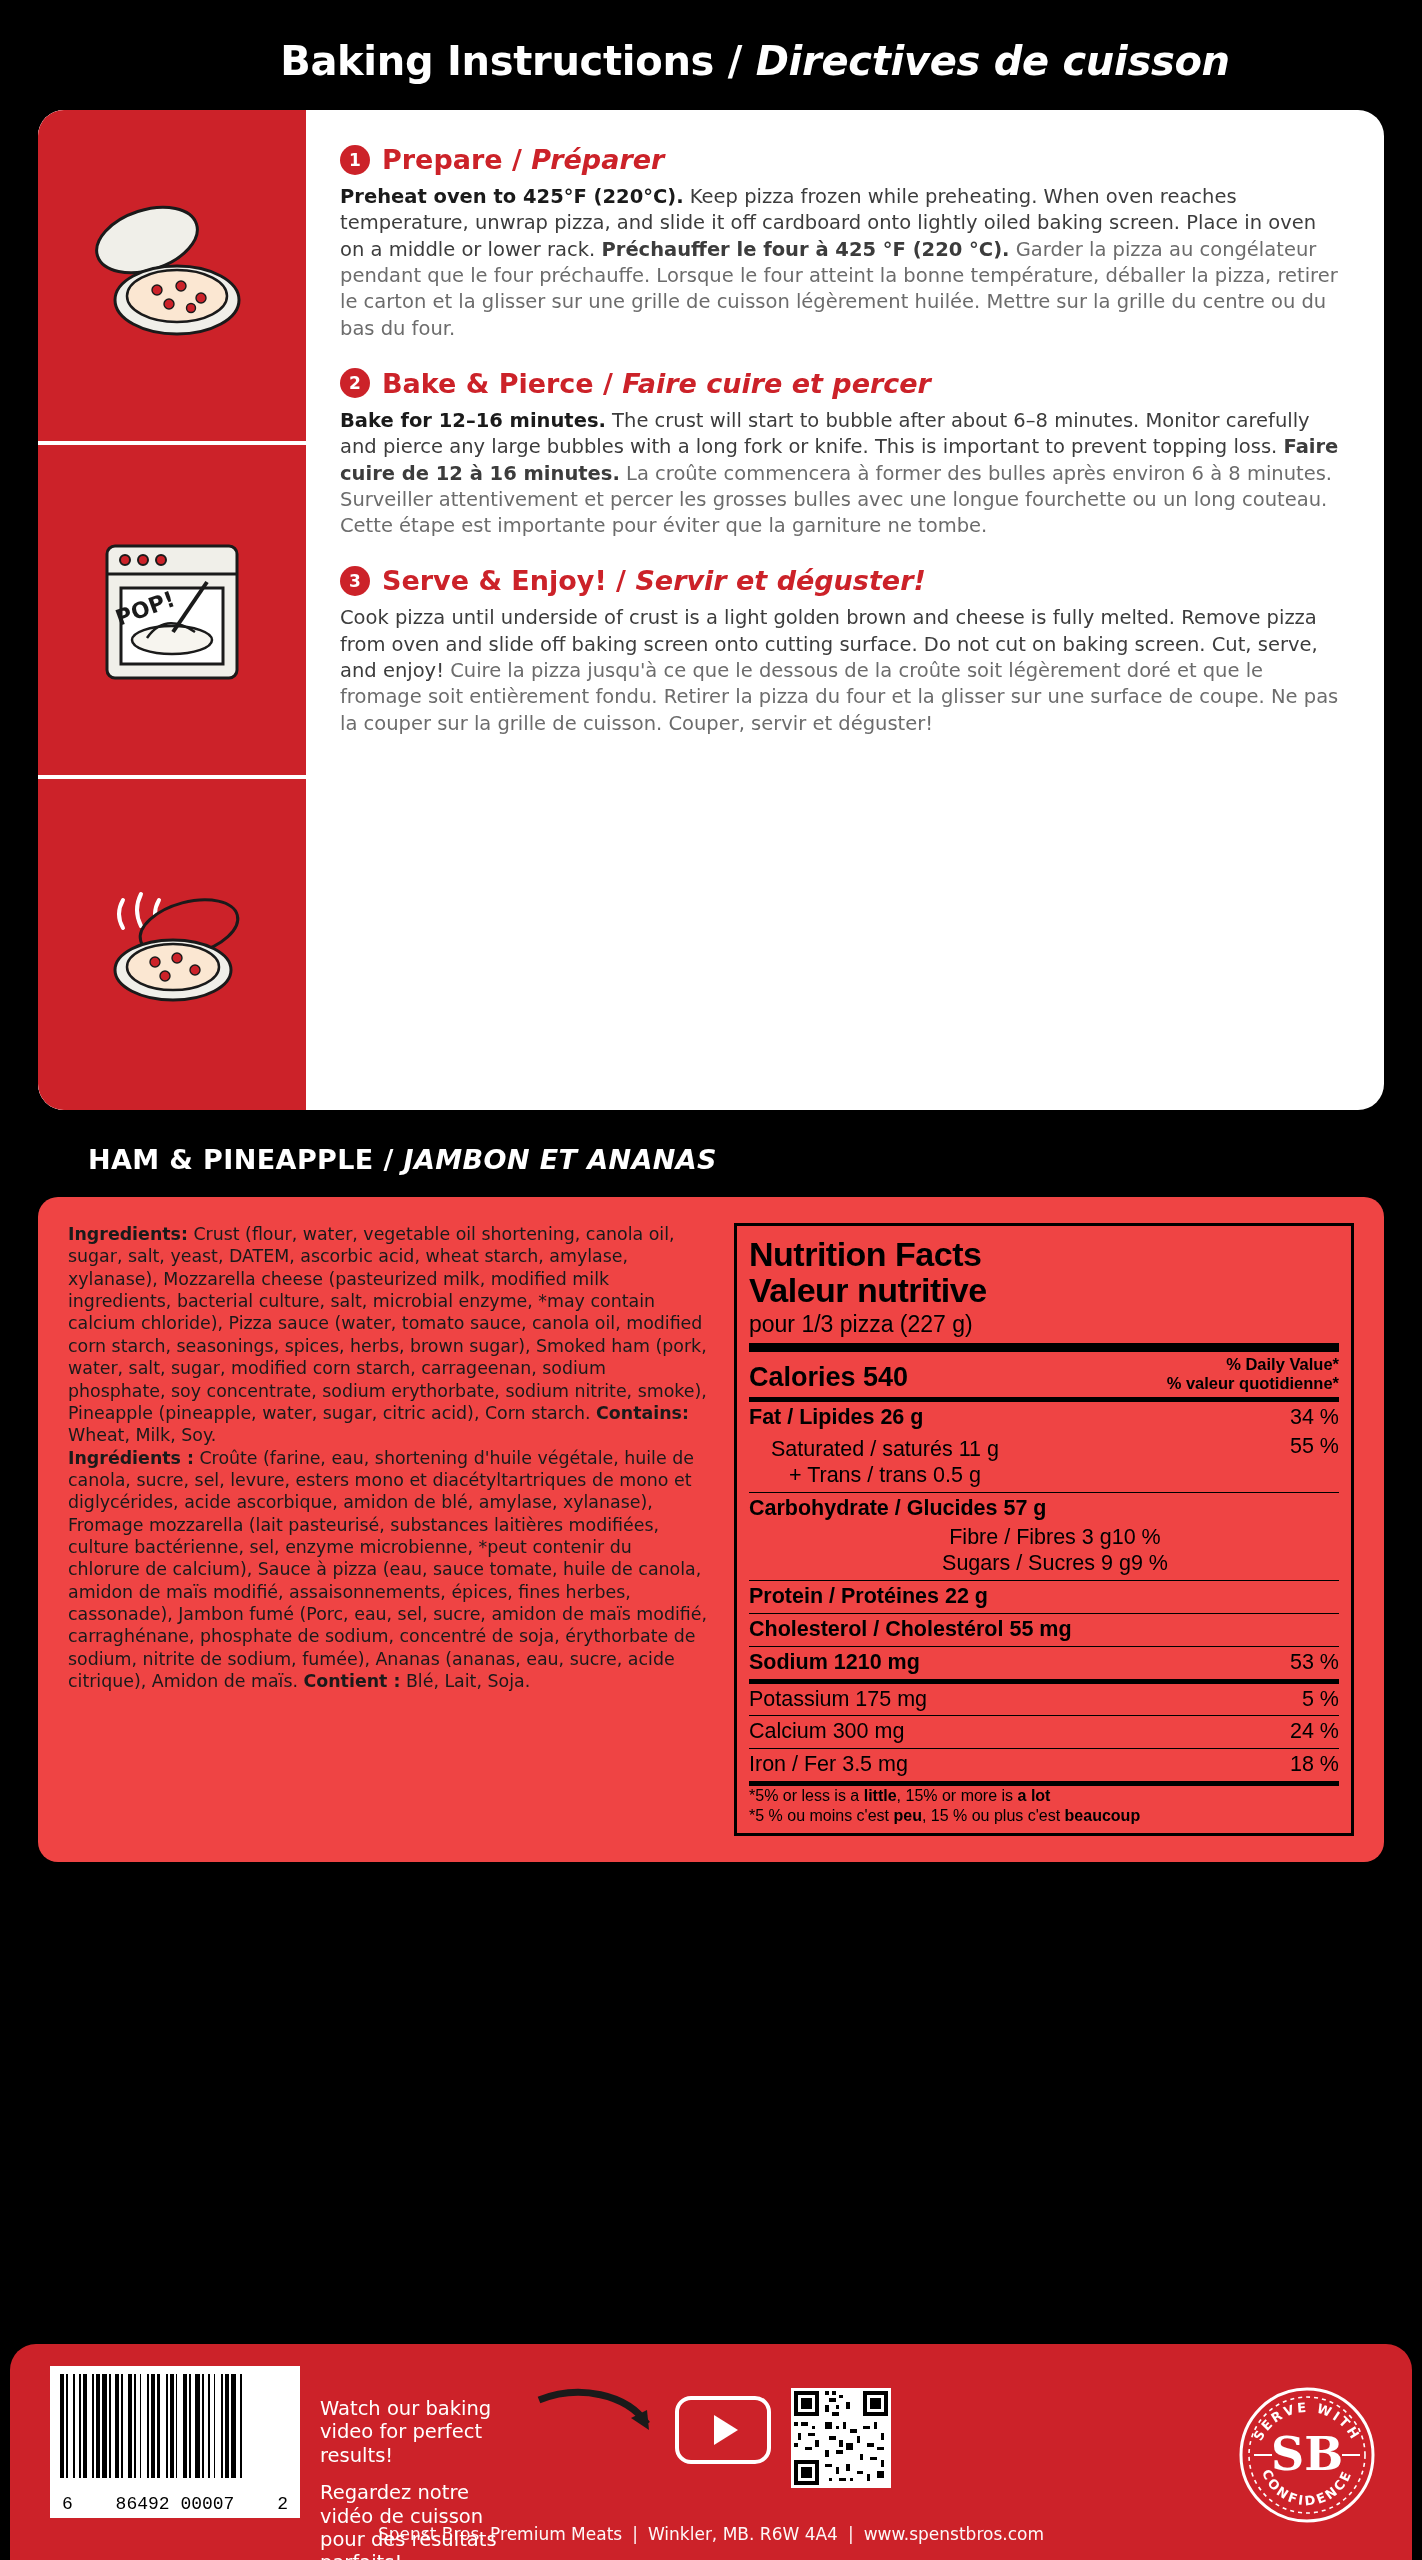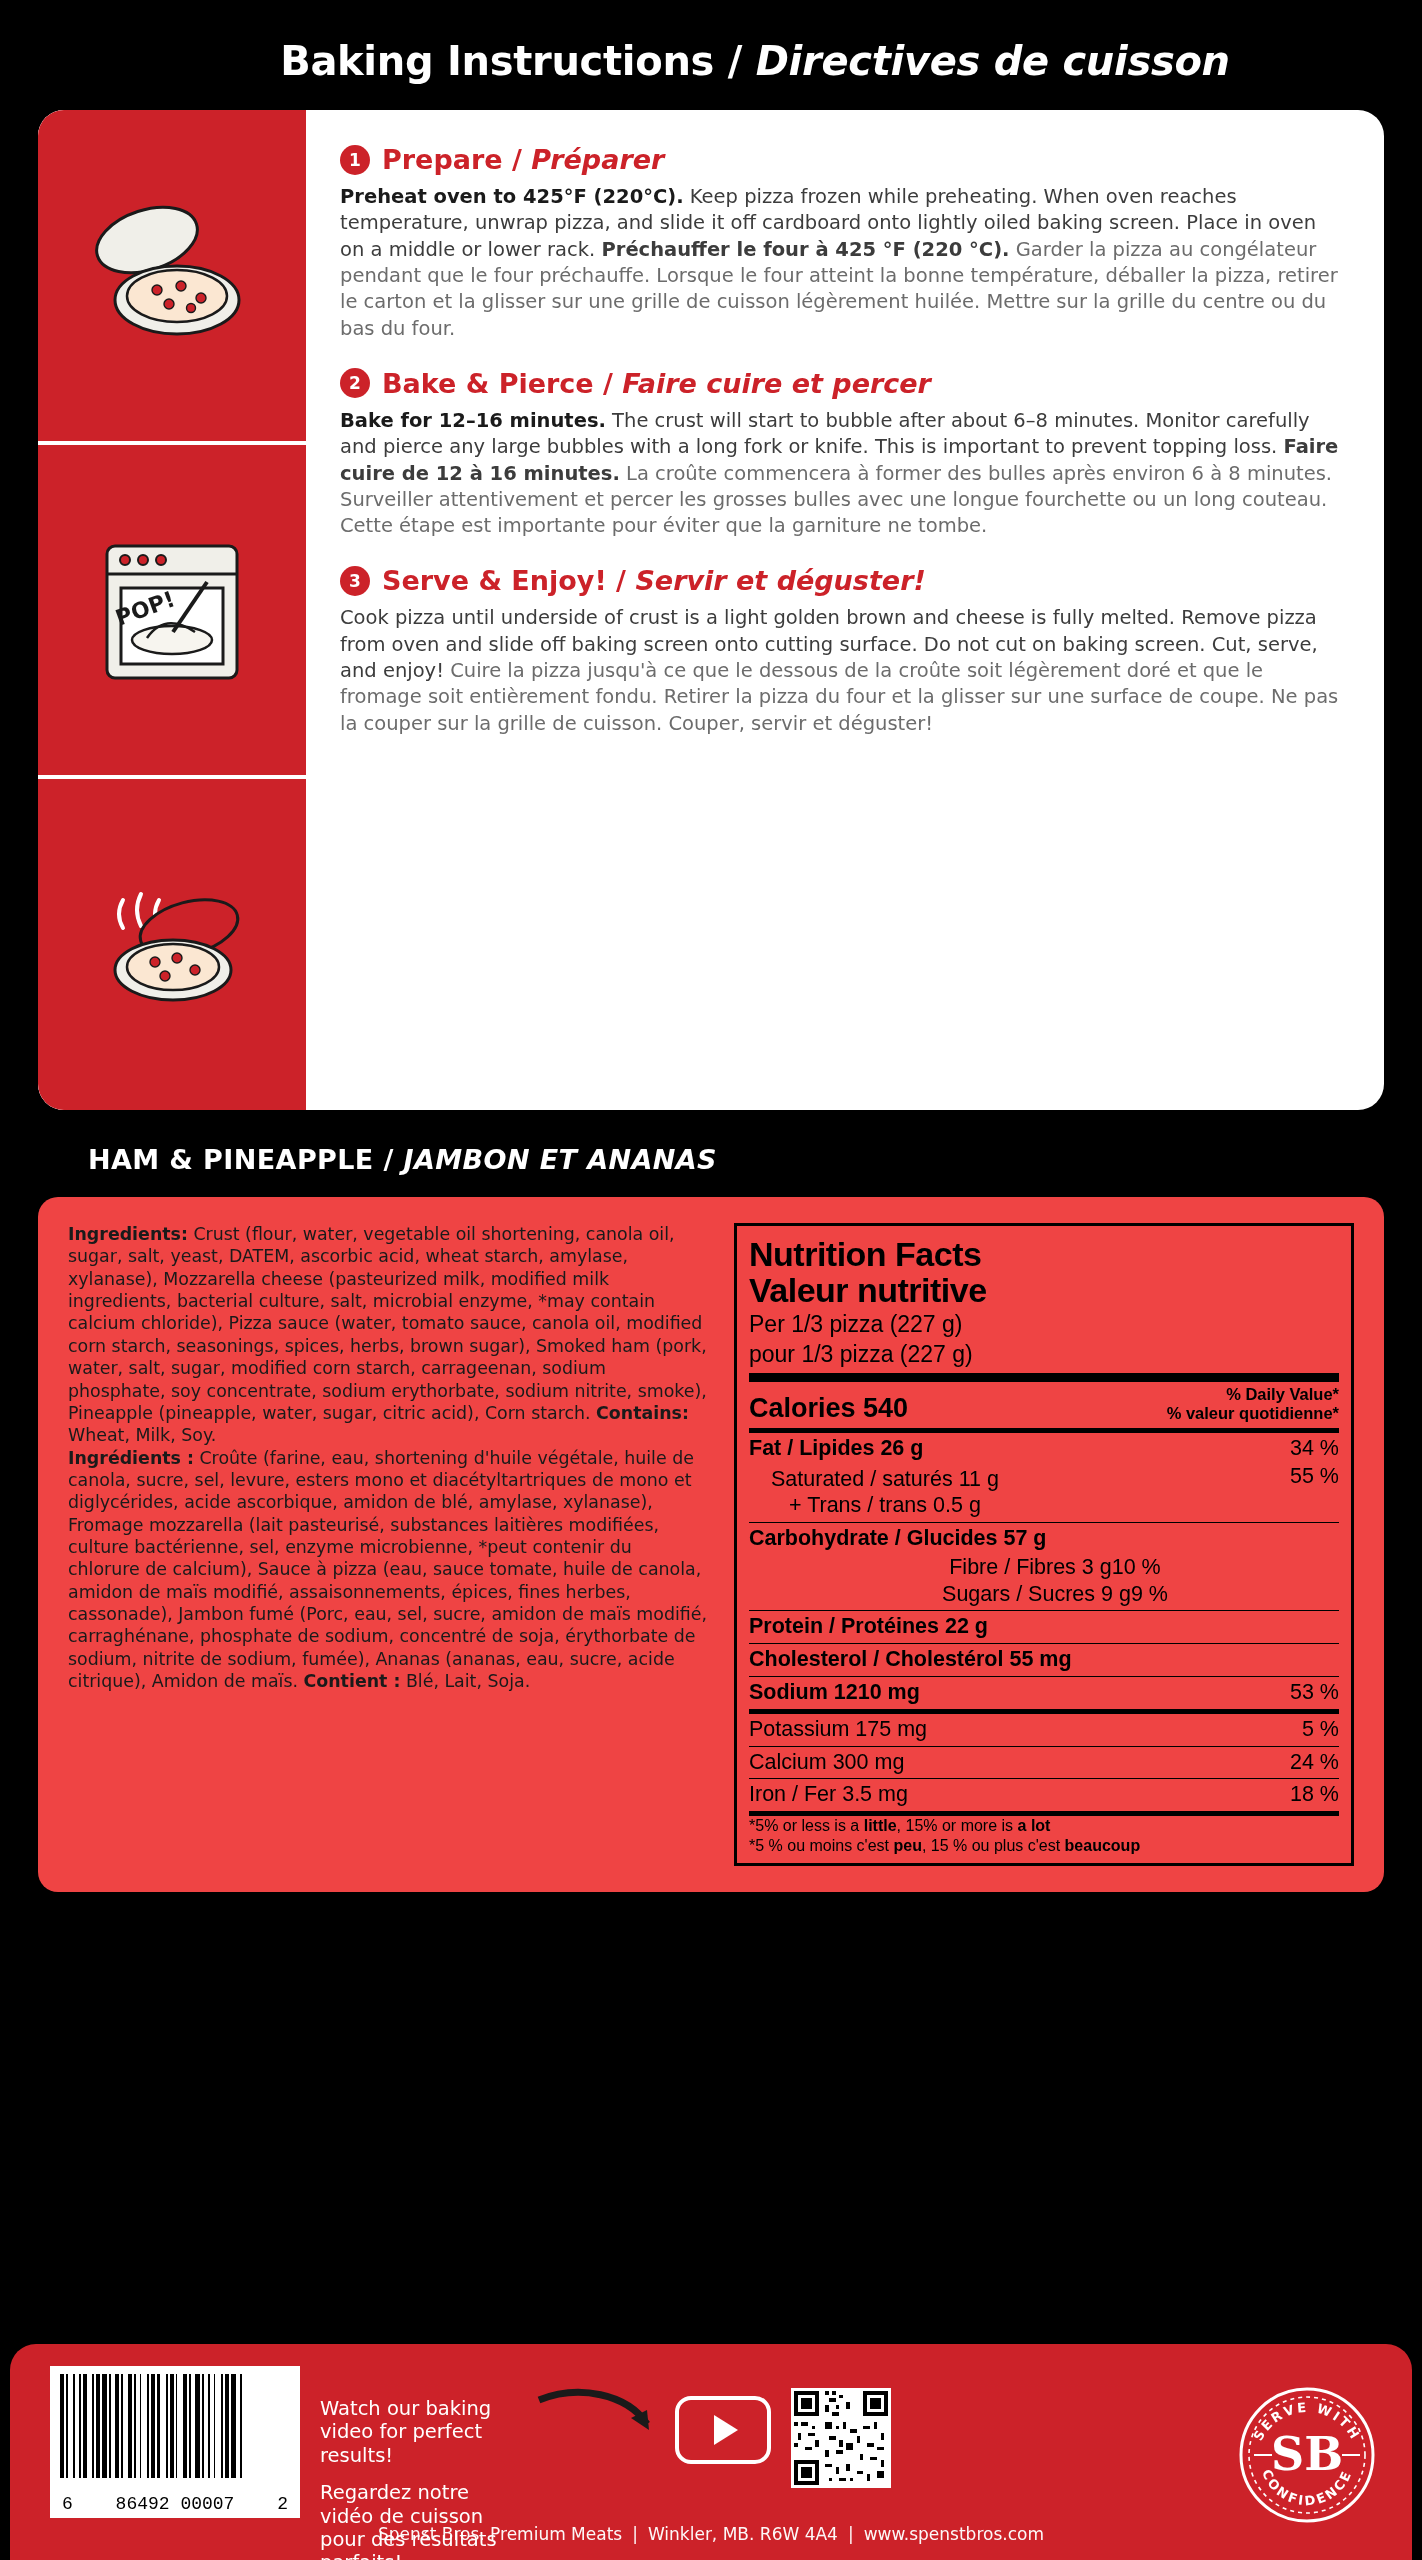--- a/index.html
+++ b/index.html
@@ -352,21 +352,20 @@
       <b>Ingredients:</b><span> Crust (flour, water, vegetable oil shortening, canola oil, sugar, salt, yeast, DATEM, ascorbic acid, wheat starch, amylase, xylanase), Mozzarella cheese (pasteurized milk, modified milk ingredients, bacterial culture, salt, microbial enzyme, *may contain calcium chloride), Pizza sauce (water, tomato sauce, canola oil, modified corn starch, seasonings, spices, herbs, brown sugar), Smoked ham (pork, water, salt, sugar, modified corn starch, carrageenan, sodium phosphate, soy concentrate, sodium erythorbate, sodium nitrite, smoke), Pineapple (pineapple, water, sugar, citric acid), Corn starch. </span><b>Contains:</b><span> Wheat, Milk, Soy.</span>
     </p>
     <p class="ing-fr">
       <b>Ingrédients :</b><span> Croûte (farine, eau, shortening d'huile végétale, huile de canola, sucre, sel, levure, esters mono et diacétyltartriques de mono et diglycérides, acide ascorbique, amidon de blé, amylase, xylanase), Fromage mozzarella (lait pasteurisé, substances laitières modifiées, culture bactérienne, sel, enzyme microbienne, *peut contenir du chlorure de calcium), Sauce à pizza (eau, sauce tomate, huile de canola, amidon de maïs modifié, assaisonnements, épices, fines herbes, cassonade), Jambon fumé (Porc, eau, sel, sucre, amidon de maïs modifié, carraghénane, phosphate de sodium, concentré de soja, érythorbate de sodium, nitrite de sodium, fumée), Ananas (ananas, eau, sucre, acide citrique), Amidon de maïs. </span><b>Contient :</b><span> Blé, Lait, Soja.</span>
     </p>
   </div>
 
   <div class="nf">
     <div class="nf-title">Nutrition Facts</div>
     <div class="nf-title">Valeur nutritive</div>
-    <div class="nf-serving">Per 1/3 pizza (227 g)</div>
     <div class="nf-serving">pour 1/3 pizza (227 g)</div>
 
     <div class="rule-thick"></div>
 
     <div class="nf-cal">
       <div class="cal-lbl">Calories 540</div>
       <div class="dv-lbl">
         <div>% Daily Value*</div>
         <div>% valeur quotidienne*</div>
       </div>

